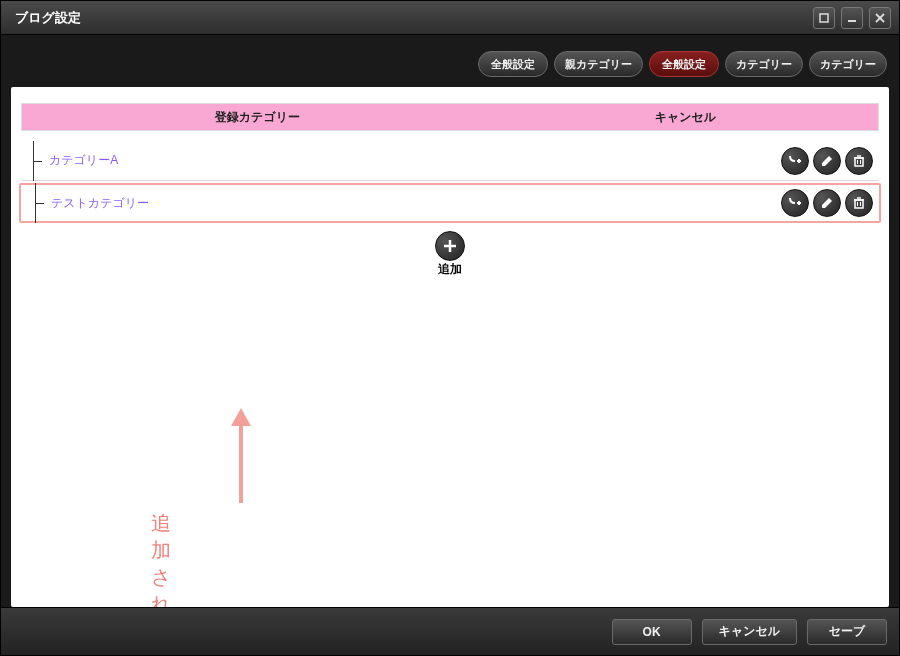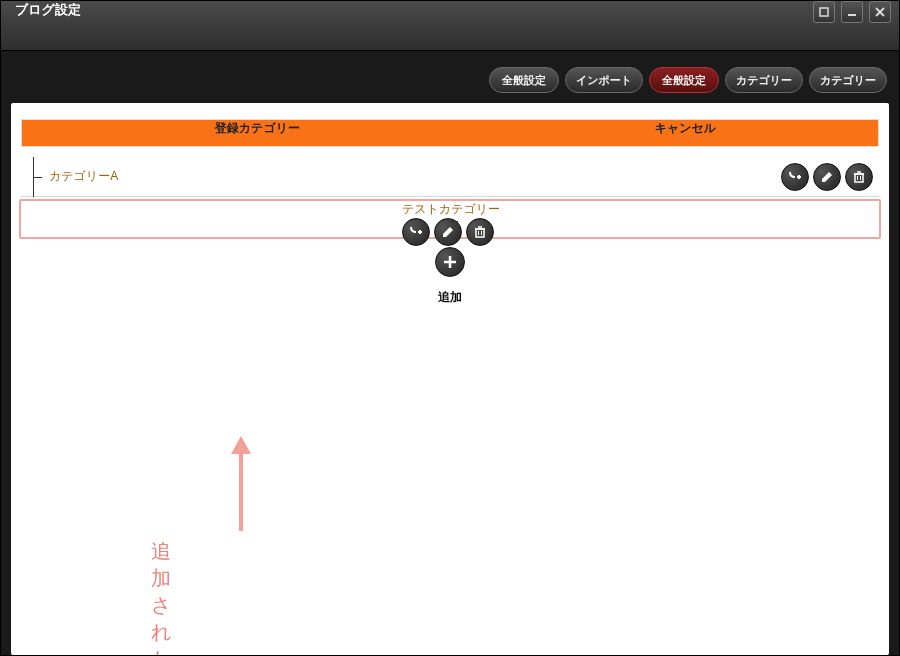--- a/index.html
+++ b/index.html
@@ -11,23 +11,23 @@
     overflow: hidden;
   }
   .window {
     width: 900px; height: 656px;
     background: #1a1a1a;
     display: flex; flex-direction: column;
     border: 1px solid #000;
   }
   
   .titlebar {
-    height: 50px;
+    height: 34px;
     background: linear-gradient(#4a4a4a, #2e2e2e);
-    display: flex; align-items: flex-start;
+    display: flex; align-items: center;
     padding: 0 8px 0 14px;
     border-bottom: 1px solid #000;
   }
   .titlebar .title {
     color: #fff; font-weight: bold; font-size: 13px;
     flex: 1;
   }
   .win-btn {
     width: 22px; height: 22px;
     margin-left: 6px;
@@ -77,59 +77,59 @@
     background: #fff;
     border-radius: 2px;
     position: relative;
     overflow: hidden;
   }
 
   
   .col-headers {
     margin: 16px 10px 8px 10px;
     height: 28px;
-    background: #f97316;
+    background: #f9a8d4;
     border: 1px solid #dcdcdc;
     display: flex;
+    align-items: center;
     font-size: 12px;
     color: #222;
     font-weight: bold;
   }
   .col-headers .c1 { flex: 1.1; text-align: center; }
   .col-headers .c2 { flex: 0.9; text-align: center; }
 
   
   .rows { margin: 10px 10px 0 10px; }
   .cat-row {
     display: flex; align-items: center;
     height: 40px;
     border-bottom: 1px solid #d8d8d8;
   }
   .cat-row.highlight {
     border: 2px solid #f3a6a0;
     border-radius: 2px;
     margin: 2px -2px 0 -2px;
     padding-left: 2px;
-    flex-direction: column;
   }
   .tree-mark {
     width: 8px; height: 40px;
     border-left: 1px solid #333;
     position: relative;
     margin-left: 12px;
     margin-right: 8px;
   }
   .tree-mark::before {
     content: "";
     position: absolute;
     left: 0; top: 20px;
     width: 8px; height: 0;
     border-top: 1px solid #333;
   }
-  .cat-name { flex: 1; font-size: 12px; color: #a16207; }
+  .cat-name { flex: 1; font-size: 12px; color: #8b5cf6; }
   .row-actions {
     display: flex; gap: 4px;
     padding-right: 6px;
   }
   .circ-btn {
     width: 28px; height: 28px;
     border-radius: 50%;
     background: radial-gradient(circle at 30% 30%, #555, #222);
     border: 1px solid #111;
     display: flex; align-items: center; justify-content: center;
@@ -144,21 +144,21 @@
   }
   .add-circ {
     width: 30px; height: 30px;
     border-radius: 50%;
     background: radial-gradient(circle at 30% 30%, #555, #222);
     border: 1px solid #111;
     display: flex; align-items: center; justify-content: center;
     color: #fff;
   }
   .add-label {
-    margin-top: 12px;
+    margin-top: 0;
     font-size: 12px;
     font-weight: bold;
     color: #000;
   }
 
   
   .annotation {
     position: absolute;
     pointer-events: none;
   }
@@ -218,21 +218,21 @@
           <line x1="1" y1="1" x2="9" y2="9" stroke="#ddd" stroke-width="1.8"></line>
           <line x1="9" y1="1" x2="1" y2="9" stroke="#ddd" stroke-width="1.8"></line>
         </svg>
     </div>
   </div>
 
   <div class="body-area">
 
     <div class="tabbar">
       <div class="tab-btn">全般設定</div>
-      <div class="tab-btn">インポート</div>
+      <div class="tab-btn">親カテゴリー</div>
       <div class="tab-btn active">全般設定</div>
       <div class="tab-btn">カテゴリー</div>
       <div class="tab-btn">カテゴリー</div>
     </div>
 
     <div class="panel">
 
       <div class="col-headers">
         <div class="c1">登録カテゴリー</div>
         <div class="c2">キャンセル</div>
@@ -312,14 +312,19 @@
         <svg class="arrow-svg" width="40" height="100" viewBox="0 0 40 100">
           <line x1="20" y1="95" x2="20" y2="12" stroke="#f3a09a" stroke-width="4"></line>
           <polygon points="20,0 10,18 30,18" fill="#f3a09a"></polygon>
         </svg>
         <div class="anno-text">追加されたカテゴリー</div>
       </div>
 
     </div>
   </div>
 
+  <div class="footer">
+    <div class="foot-btn">OK</div>
+    <div class="foot-btn">キャンセル</div>
+    <div class="foot-btn">セーブ</div>
+  </div>
 
 </div>
 
 </body></html>

